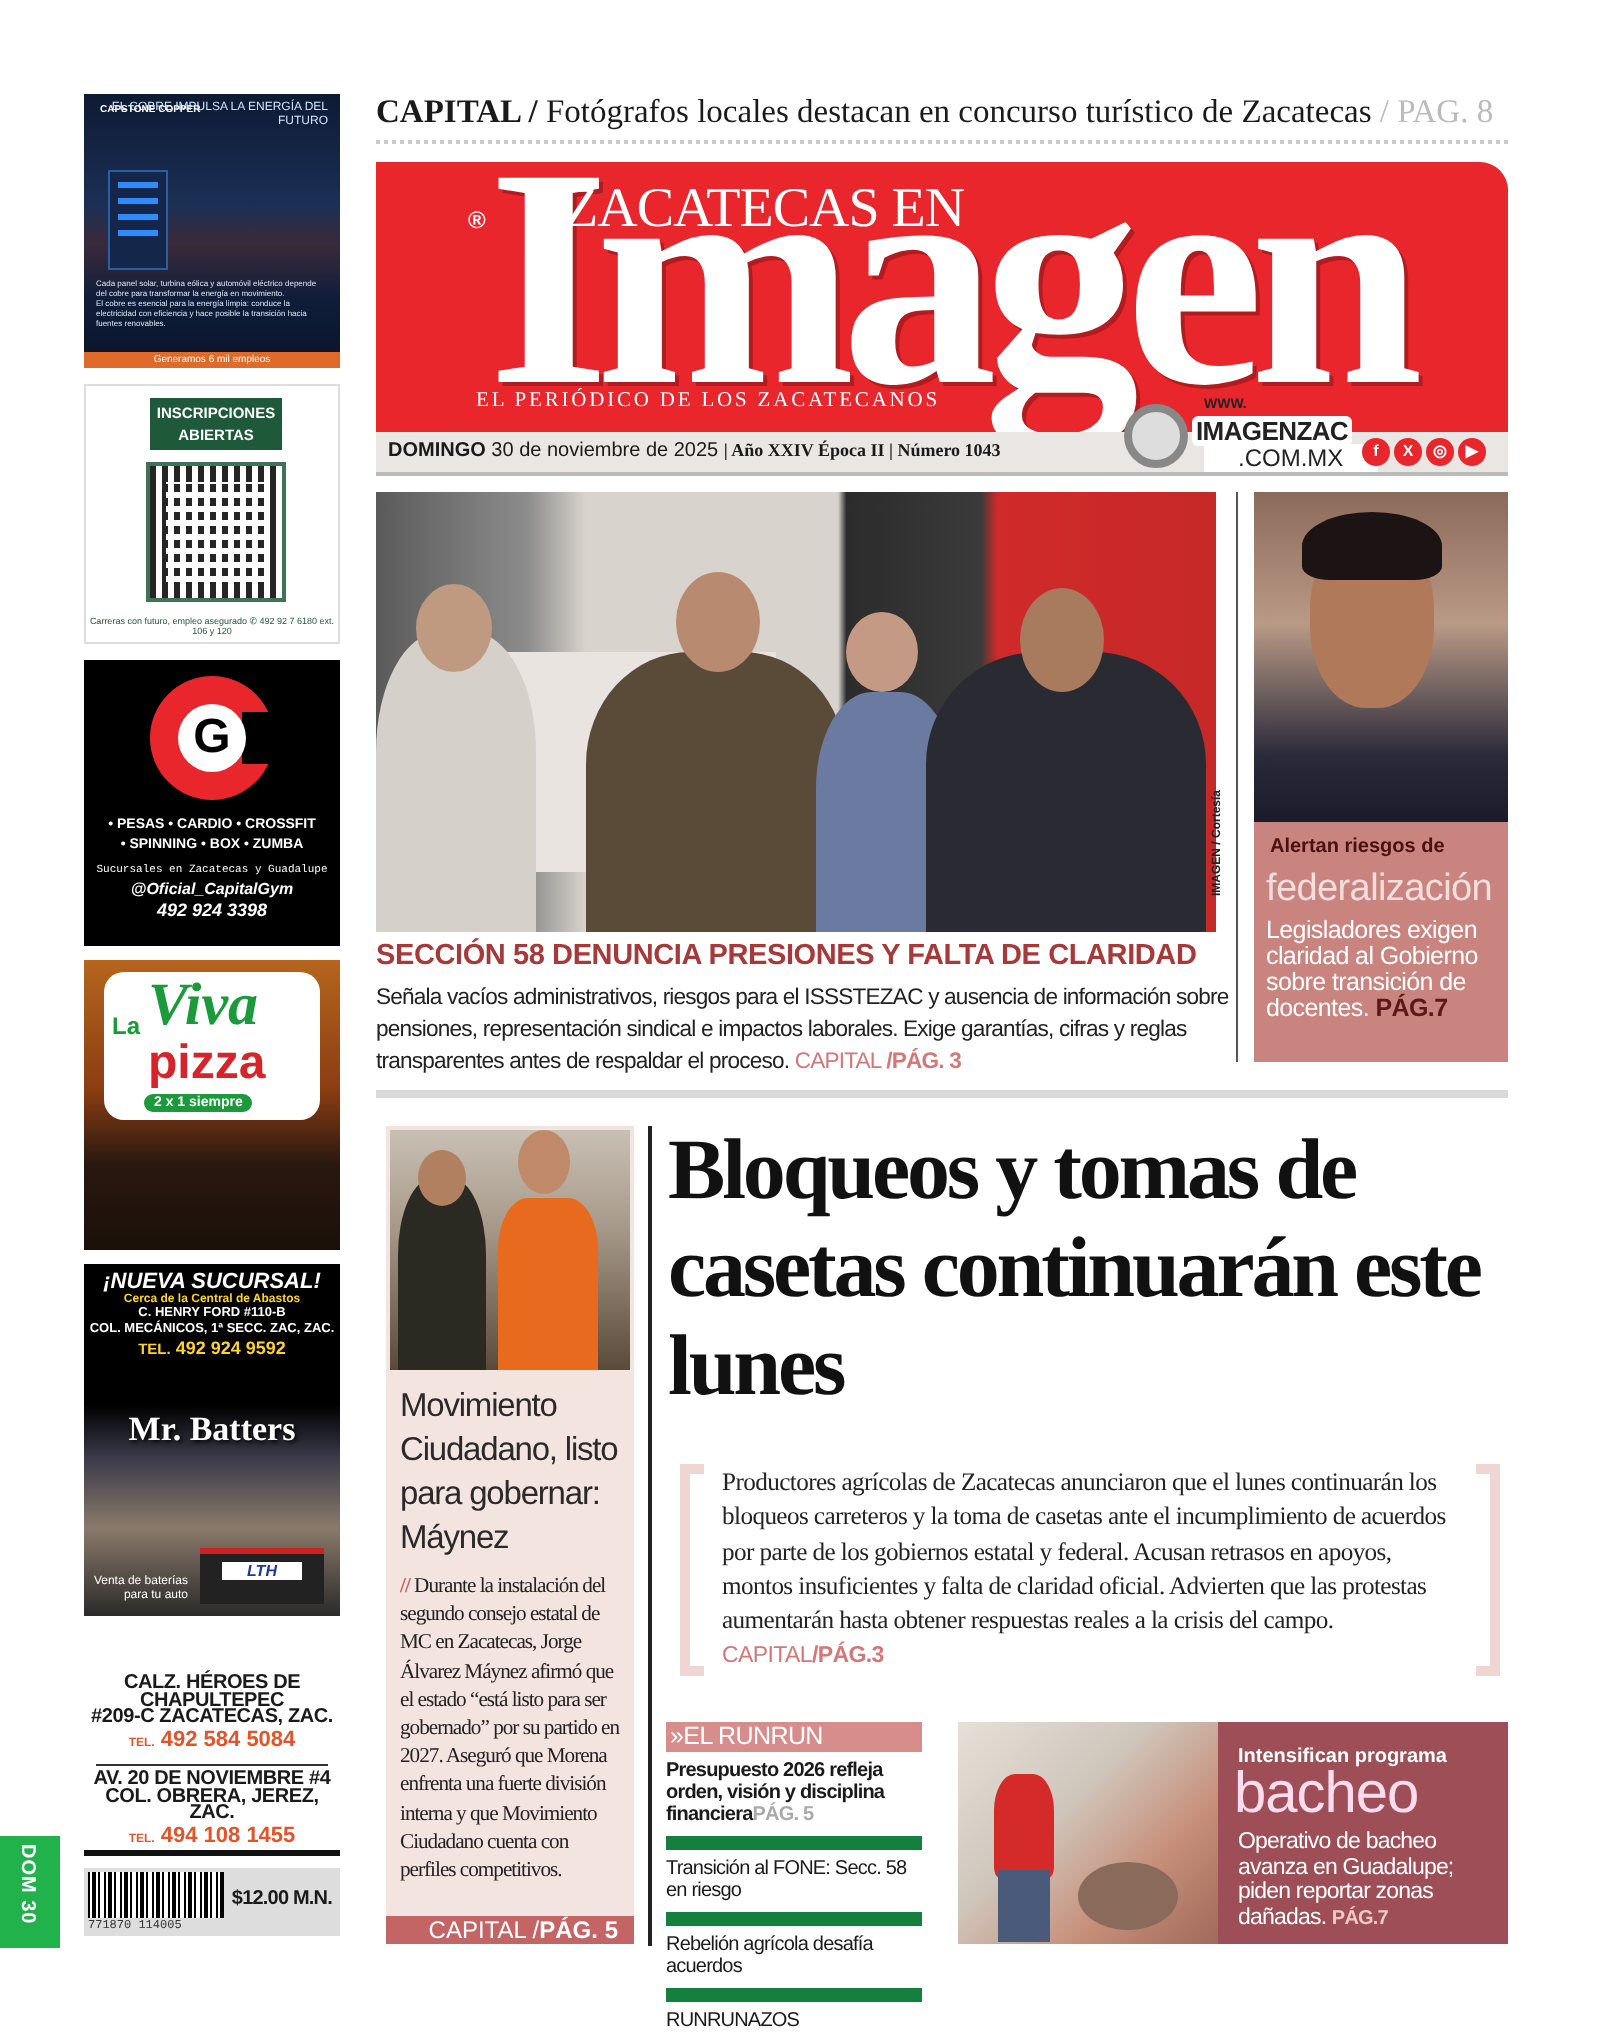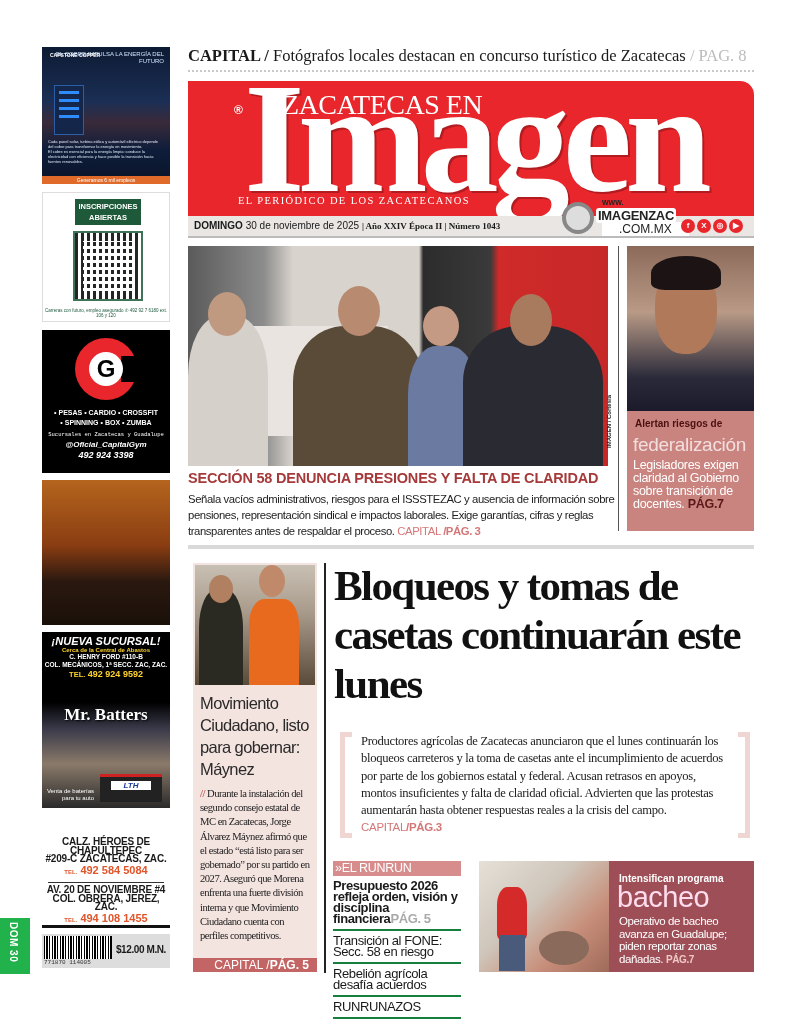--- a/index.html
+++ b/index.html
@@ -113,21 +113,21 @@
 .vline2{position:absolute;left:324px;top:563px;width:2px;height:410px;background:#222}
 
 .lead{position:absolute;left:334px;top:561px;width:420px;font-family:"Liberation Serif",serif;font-weight:bold;font-size:43px;line-height:49px;letter-spacing:-1.6px;color:#111}
 .brL{position:absolute;left:340px;top:732px;width:12px;height:106px;border:5px solid #f0d6d2;border-right:none}
 .brR{position:absolute;left:738px;top:732px;width:12px;height:106px;border:5px solid #f0d6d2;border-left:none}
 .leadbody{position:absolute;left:361px;top:733px;width:370px;font-family:"Liberation Serif",serif;font-size:12.6px;line-height:17.3px;letter-spacing:-.3px;color:#222}
 .leadbody .ref{font-family:"Liberation Sans",sans-serif;font-size:11.5px}
 
 .rr{position:absolute;left:333px;top:861px;width:128px}
 .rr .hd{background:#d88d8d;color:#fff;font-size:12.5px;height:15px;line-height:15px;padding-left:2px;letter-spacing:-.3px}
-.rr .it{font-size:13px;line-height:11px;letter-spacing:-.4px;border-bottom:2px solid #15803d;padding:4px 0 5px}
+.rr .it{font-size:10px;line-height:11px;letter-spacing:-.4px;border-bottom:7px solid #15803d;padding:4px 0 5px}
 .rr .it b{font-weight:bold}
 .rr .it .g{color:#aaa;font-weight:bold}
 
 .bach{position:absolute;left:479px;top:861px;width:275px;height:111px;background:#9e4e56}
 .bach .ph{position:absolute;left:0;top:0;width:130px;height:111px;background:linear-gradient(135deg,#e5e0d8 0%,#cfc6bb 40%,#c78f7a 70%,#a06a5a 100%)}
 .bach .man{position:absolute;left:18px;top:26px;width:30px;height:52px;background:#d42a2a;border-radius:35% 35% 10% 10%}
 .bach .legs{position:absolute;left:20px;top:74px;width:26px;height:36px;background:#4a5a7a}
 .bach .mach{position:absolute;left:60px;top:70px;width:50px;height:34px;background:#8a6a5a;border-radius:50%}
 .bach .k{position:absolute;left:140px;top:12px;color:#fff;font-size:10px;font-weight:bold}
 .bach .big{position:absolute;left:138px;top:20px;color:#fde;font-size:29px;letter-spacing:-.5px;line-height:32px}
@@ -164,20 +164,26 @@
       <span>G</span>
     </div>
   <div class="l1">• PESAS • CARDIO • CROSSFIT</div>
   <div class="l1" style="margin-top:0">• SPINNING • BOX • ZUMBA</div>
   <div class="l2">Sucursales en Zacatecas y Guadalupe</div>
   <div class="l3">@Oficial_CapitalGym</div>
   <div class="l3" style="font-size:9px;margin-top:0">492 924 3398</div>
 </div>
 
 <div class="ad ad4">
+  <div class="logo">
+    <span class="la">La</span>
+    <span class="viva">Viva</span>
+    <span class="pz">pizza</span>
+    <span class="sm">2 x 1 siempre</span>
+  </div>
 </div>
 
 <div class="ad ad5">
   <div class="h">¡NUEVA SUCURSAL!</div>
   <div class="y">Cerca de la Central de Abastos</div>
   <div class="a">C. HENRY FORD #110-B</div>
   <div class="a">COL. MECÁNICOS, 1ª SECC. ZAC, ZAC.</div>
   <div class="t"><small>TEL.</small> <span>492 924 9592</span></div>
   <div class="brand">Mr. Batters</div>
   <div class="vt">Venta de baterías para tu auto</div>

